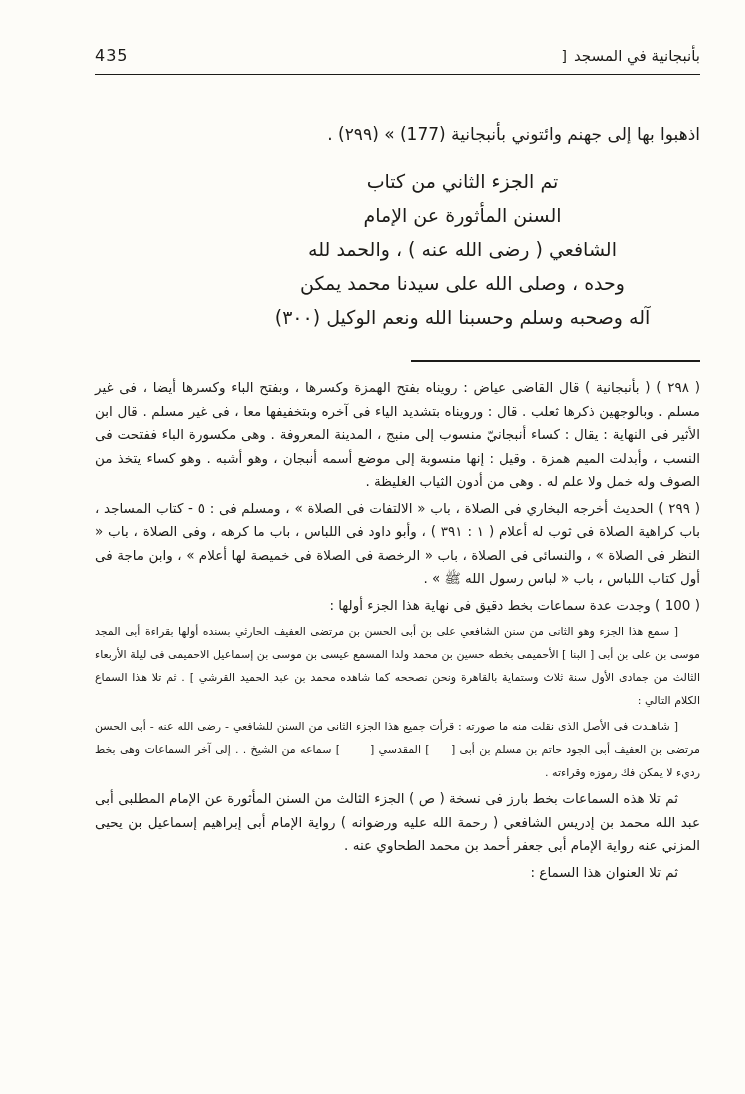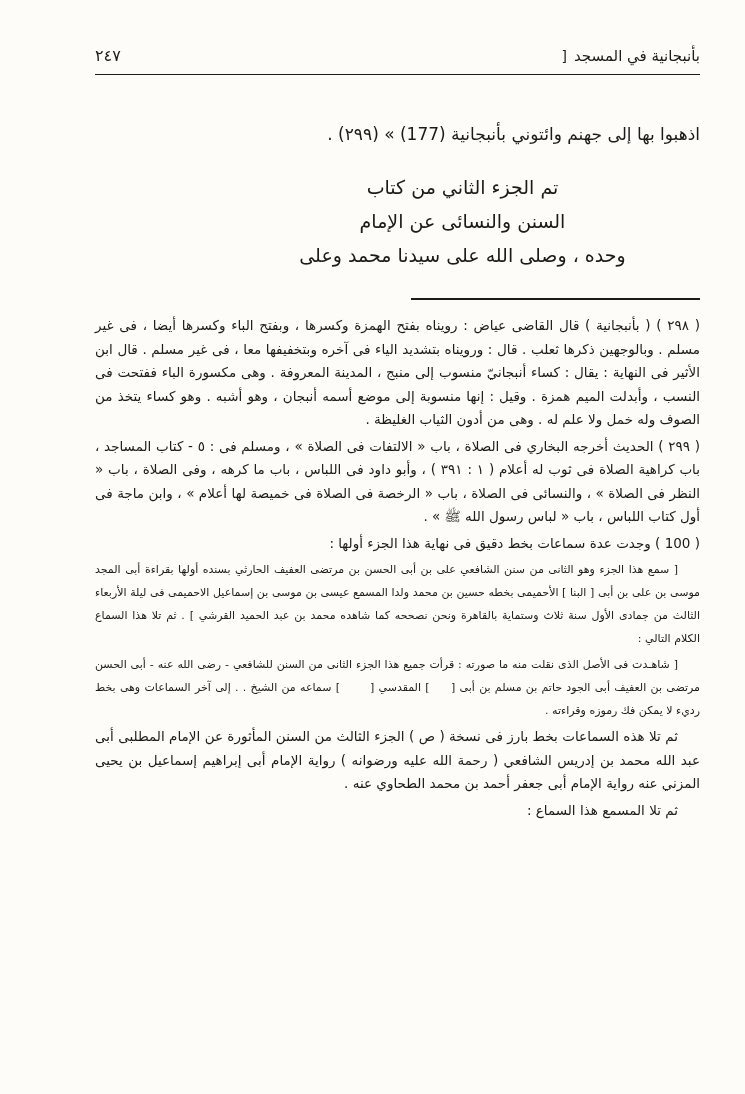--- a/index.html
+++ b/index.html
@@ -40,21 +40,21 @@
     font-size: 16px;
     letter-spacing: 1px;
   }
   .hadith-line {
     margin: 46px 0 0 0;
     font-size: 17px;
     line-height: 1.6;
     text-align: right;
   }
   .colophon {
-    margin-top: 22px;
+    margin-top: 16px;
     margin-right: 0;
     margin-left: 130px;
     text-align: center;
   }
   .colophon-line {
     font-size: 19px;
     line-height: 34px;
   }
   .footnote-separator {
     margin-top: 26px;
@@ -91,40 +91,42 @@
 </style>
 </head>
 <body>
 
 <div class="page">
 
   <header class="page-header">
     <div class="running-head">
       <span>بأنبجانية في المسجد</span><span class="header-bracket" dir="ltr">]</span>
     </div>
-    <div class="page-number">٢٤٧</div>
+    <div class="page-number">435</div>
   </header>
 
   <main>
 
     <p class="hadith-line">اذهبوا بها إلى جهنم وائتوني بأنبجانية (177) » (٢٩٩) .</p>
 
     <div class="colophon">
       <div class="colophon-line">تم الجزء الثاني من كتاب</div>
-      <div class="colophon-line">السنن والنسائى عن الإمام</div>
-      <div class="colophon-line">وحده ، وصلى الله على سيدنا محمد وعلى</div>
+      <div class="colophon-line">السنن المأثورة عن الإمام</div>
+      <div class="colophon-line">الشافعي ( رضى الله عنه ) ، والحمد لله</div>
+      <div class="colophon-line">وحده ، وصلى الله على سيدنا محمد يمكن</div>
+      <div class="colophon-line">آله وصحبه وسلم وحسبنا الله ونعم الوكيل (٣٠٠)</div>
     </div>
 
     <div class="footnote-separator"></div>
 
     <section class="footnotes">
       <p class="fn">( ٢٩٨ ) ( بأنبجانية ) قال القاضى عياض : رويناه بفتح الهمزة وكسرها ، وبفتح الباء وكسرها أيضا ، فى غير مسلم . وبالوجهين ذكرها ثعلب . قال : ورويناه بتشديد الياء فى آخره وبتخفيفها معا ، فى غير مسلم . قال ابن الأثير فى النهاية : يقال : كساء أنبجانيّ منسوب إلى منبج ، المدينة المعروفة . وهى مكسورة الباء ففتحت فى النسب ، وأبدلت الميم همزة . وقيل : إنها منسوبة إلى موضع أسمه أنبجان ، وهو أشبه . وهو كساء يتخذ من الصوف وله خمل ولا علم له . وهى من أدون الثياب الغليظة .</p>
       <p class="fn">( ٢٩٩ ) الحديث أخرجه البخاري فى الصلاة ، باب « الالتفات فى الصلاة » ، ومسلم فى : ٥ - كتاب المساجد ، باب كراهية الصلاة فى ثوب له أعلام ( ١ : ٣٩١ ) ، وأبو داود فى اللباس ، باب ما كرهه ، وفى الصلاة ، باب « النظر فى الصلاة » ، والنسائى فى الصلاة ، باب « الرخصة فى الصلاة فى خميصة لها أعلام » ، وابن ماجة فى أول كتاب اللباس ، باب « لباس رسول الله ﷺ » .</p>
       <p class="fn fn-intro">( 100 ) وجدت عدة سماعات بخط دقيق فى نهاية هذا الجزء أولها :</p>
       <p class="fn sama">[ سمع هذا الجزء وهو الثانى من سنن الشافعي على بن أبى الحسن بن مرتضى العفيف الحارثي بسنده أولها بقراءة أبى المجد موسى بن على بن أبى [ البنا ] الأحميمى بخطه حسين بن محمد ولدا المسمع عيسى بن موسى بن إسماعيل الاحميمى فى ليلة الأربعاء الثالث من جمادى الأول سنة ثلاث وستماية بالقاهرة ونحن نصححه كما شاهده محمد بن عبد الحميد القرشي ] . ثم تلا هذا السماع الكلام التالي :</p>
       <p class="fn sama">[ شاهـدت فى الأصل الذى نقلت منه ما صورته : قرأت جميع هذا الجزء الثانى من السنن للشافعي - رضى الله عنه - أبى الحسن مرتضى بن العفيف أبى الجود حاتم بن مسلم بن أبى [ &nbsp;&nbsp;&nbsp; ] المقدسي [ &nbsp;&nbsp;&nbsp;&nbsp;&nbsp; ] سماعه من الشيخ . . إلى آخر السماعات وهى بخط رديء لا يمكن فك رموزه وقراءته .</p>
       <p class="fn closing">ثم تلا هذه السماعات بخط بارز فى نسخة ( ص ) الجزء الثالث من السنن المأثورة عن الإمام المطلبى أبى عبد الله محمد بن إدريس الشافعي ( رحمة الله عليه ورضوانه ) رواية الإمام أبى إبراهيم إسماعيل بن يحيى المزني عنه رواية الإمام أبى جعفر أحمد بن محمد الطحاوي عنه .</p>
-      <p class="fn closing-line">ثم تلا المسمع هذا السماع :</p>
+      <p class="fn closing-line">ثم تلا العنوان هذا السماع :</p>
     </section>
 
   </main>
 
 </div>
 
 </body></html>

